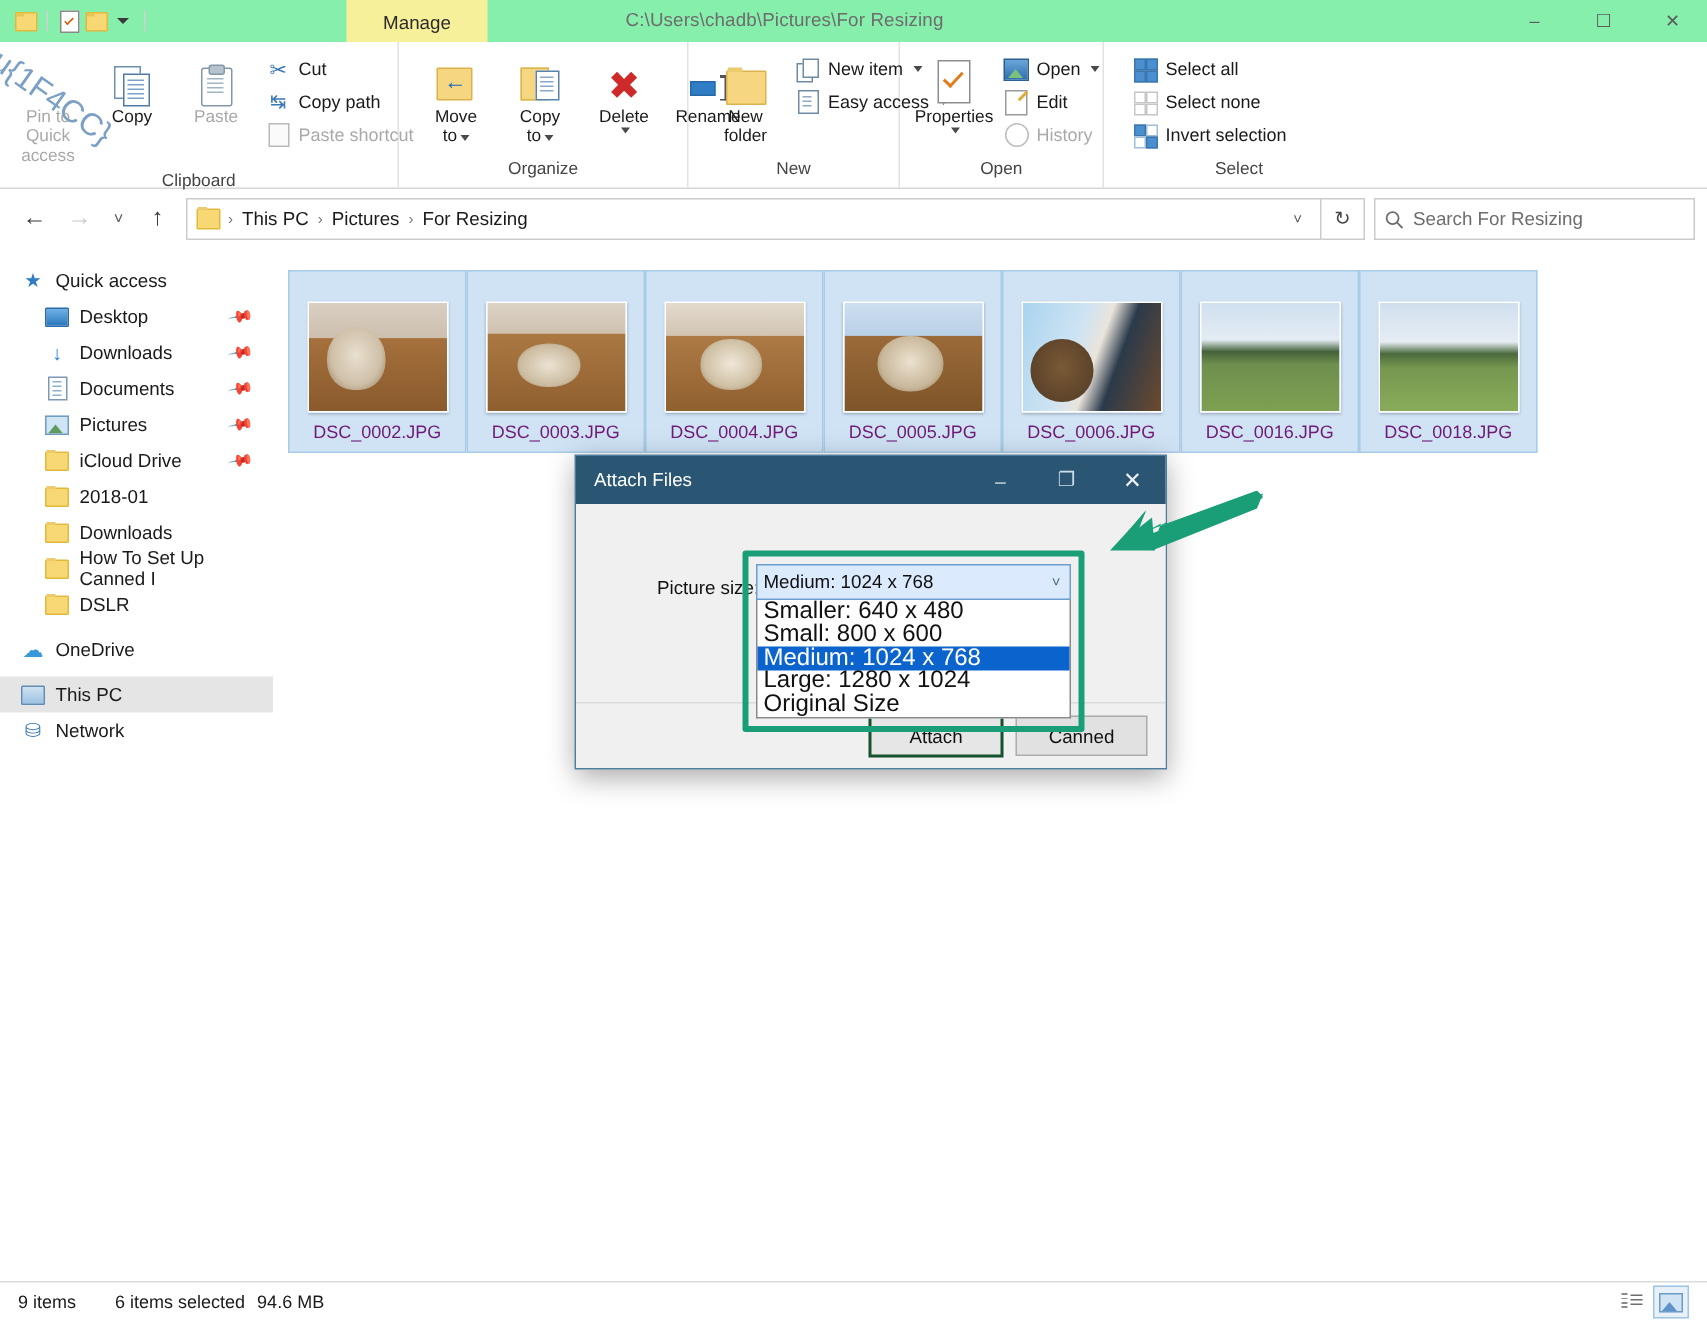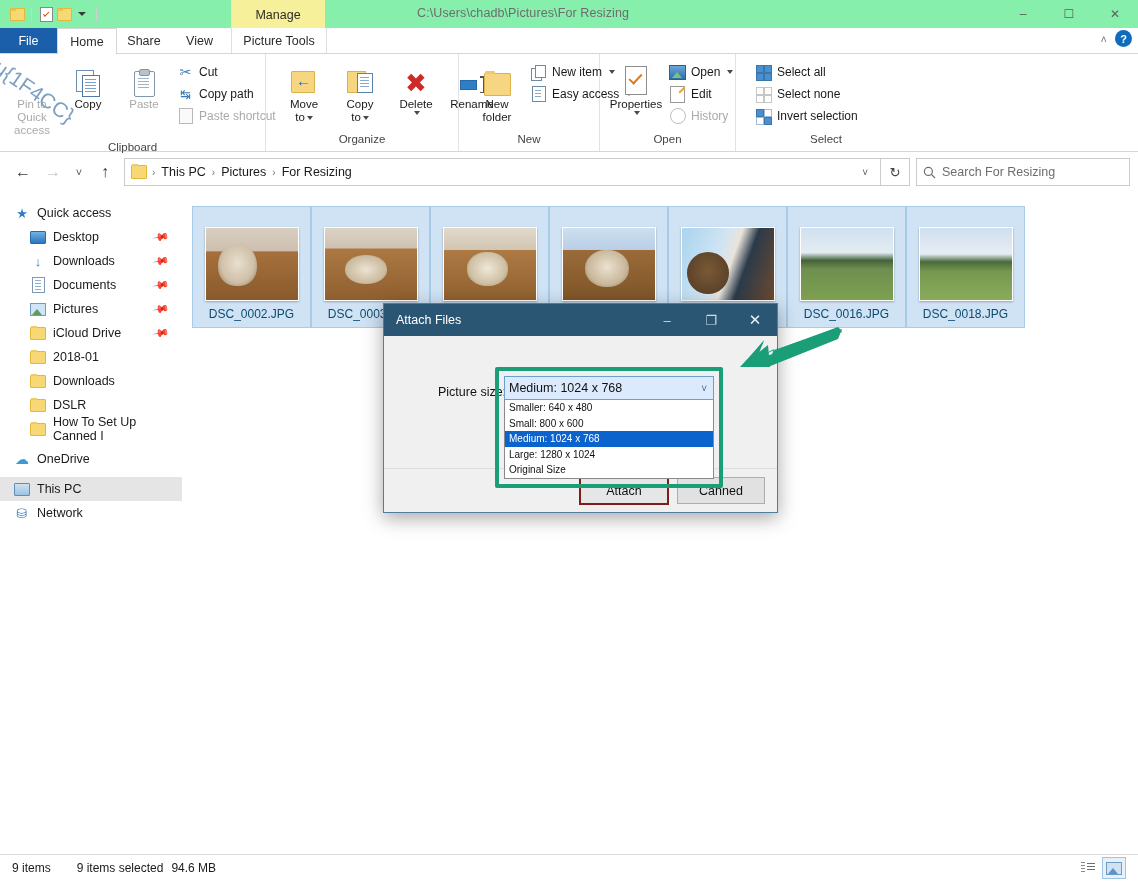--- a/index.html
+++ b/index.html
@@ -136,21 +136,21 @@
   .i-folder{width:14px;height:11px;background:#f8d775;border:1px solid #e2b93b;border-radius:1px;position:relative;}
   .i-folder:after{content:"";position:absolute;left:0;top:-2px;width:6px;height:2px;background:#eccb6e;}
   .i-cloud{color:#3a9ad9;font-size:14px;}
   .i-pc{width:14px;height:11px;background:linear-gradient(#cfe2f2,#9dc2e2);border:1px solid #5f8cb5;border-radius:1px;}
   .i-net{color:#3b78b5;font-size:13px;}
 
   .filearea{flex:1;background:#fff;position:relative;padding:14px 0 0 10px;}
   .grid{display:flex;flex-wrap:wrap;gap:0;}
   .tile{width:117px;height:120px;display:flex;flex-direction:column;align-items:center;justify-content:flex-end;background:#cfe3f5;border:1px solid #a8cbe8;margin:0 0 6px 0;position:relative;}
   .thumb{width:92px;height:72px;background:#ddd;border:1px solid #fff;box-shadow:0 1px 2px rgba(0,0,0,.28);overflow:hidden;position:relative;}
-  .tname{font-size:12px;color:#0c4a6e;margin-top:6px;margin-bottom:6px;white-space:nowrap;}
+  .tname{font-size:12px;color:#701a75;margin-top:6px;margin-bottom:6px;white-space:nowrap;}
 
   
   .ph-dog1{background:linear-gradient(180deg,#d9cfc2 0%,#cdbfae 32%,#a5703c 33%,#8a5a2c 100%);}
   .ph-dog1:after{content:"";position:absolute;left:14%;top:22%;width:42%;height:58%;background:radial-gradient(ellipse at 50% 45%,#e9dfcf 0%,#cfc0a8 60%,#8e7352 100%);border-radius:50% 50% 45% 45%;}
   .ph-dog2{background:linear-gradient(180deg,#dcd3c6 0%,#cfc1b0 28%,#ab7842 29%,#8f5f2f 100%);}
   .ph-dog2:after{content:"";position:absolute;left:22%;top:38%;width:46%;height:40%;background:radial-gradient(ellipse at 50% 50%,#ece3d4 0%,#cbbb9f 65%,#90764f 100%);border-radius:48%;}
   .ph-dog3{background:linear-gradient(180deg,#e2dacd 0%,#d2c5b2 30%,#ad7a45 31%,#90602f 100%);}
   .ph-dog3:after{content:"";position:absolute;left:26%;top:34%;width:44%;height:46%;background:radial-gradient(ellipse at 50% 48%,#efe7d9 0%,#cfc0a4 62%,#8e7550 100%);border-radius:48%;}
   .ph-dog4{background:linear-gradient(180deg,#cddff0 0%,#b9cfe6 30%,#9b6a39 31%,#7e5528 100%);}
   .ph-dog4:after{content:"";position:absolute;left:24%;top:30%;width:48%;height:52%;background:radial-gradient(ellipse at 50% 46%,#ece2d0 0%,#c8b79a 62%,#8a7049 100%);border-radius:48%;}
@@ -166,26 +166,26 @@
   .dlg-title{height:32px;background:#2b5673;display:flex;align-items:center;padding-left:12px;color:#fff;font-size:12.5px;position:relative;}
   .dlg-wbtns{position:absolute;right:0;top:0;display:flex;}
   .dlg-wbtn{width:44px;height:32px;display:flex;align-items:center;justify-content:center;color:#cfdde7;font-size:13px;}
   .dlg-wbtn.close{font-size:15px;color:#eaf1f6;}
   .dlg-body{height:132px;position:relative;background:#f0f0f0;border-bottom:1px solid #dcdcdc;}
   .dlg-label{position:absolute;left:54px;top:49px;font-size:12.5px;color:#111;}
   .combo-wrap{position:absolute;left:120px;top:40px;width:210px;}
   .combo-top{height:22px;background:#dbeafc;border:1px solid #6b9fd0;display:flex;align-items:center;padding:0 4px;font-size:12.5px;color:#111;position:relative;}
   .combo-caret{position:absolute;right:6px;color:#4a6b86;font-size:10px;}
   .combo-list{border:1px solid #8a8a8a;border-top:none;background:#fff;}
-  .opt{height:15.5px;display:flex;align-items:center;padding-left:4px;font-size:10px;color:#111;white-space:nowrap;}
+  .opt{height:15.5px;display:flex;align-items:center;padding-left:4px;font-size:16px;color:#111;white-space:nowrap;}
   .opt.sel{background:#0b63ce;color:#fff;}
   .hl-box{position:absolute;left:-9px;top:-9px;right:-9px;bottom:-9px;border:4px solid #1a9e77;border-radius:2px;pointer-events:none;}
   .dlg-foot{height:43px;background:#f0f0f0;display:flex;align-items:center;justify-content:flex-end;padding-right:12px;gap:8px;}
   .dbtn{width:86px;height:25px;background:#e1e1e1;border:1px solid #adadad;font-size:12.5px;color:#111;display:flex;align-items:center;justify-content:center;}
-  .dbtn.primary{border:2px solid #7f1d1d;background:#e6e6e6;}
+  .dbtn.primary{border:2px solid #14532d;background:#e6e6e6;}
   .arrow{position:absolute;left:734px;top:327px;width:110px;height:58px;z-index:45;}
 
   
   .statusbar{position:absolute;left:0;bottom:0;width:1138px;height:26px;background:#fff;border-top:1px solid #dcdcdc;display:flex;align-items:center;font-size:12px;color:#1a1a1a;}
   .st1{padding-left:12px;}
   .st2{padding-left:26px;}
   .st3{padding-left:8px;}
   .viewbtns{margin-left:auto;display:flex;gap:3px;padding-right:12px;}
   .vbtn{width:22px;height:20px;display:flex;align-items:center;justify-content:center;}
   .vbtn.act{border:1px solid #9fc5e6;background:#e8f1fa;}
@@ -219,31 +219,20 @@
     </div>
     <div class="manage-tab">Manage</div>
     <div class="title-path">C:\Users\chadb\Pictures\For Resizing</div>
     <div class="wbtns">
       <div class="wbtn">–</div>
       <div class="wbtn">☐</div>
       <div class="wbtn close">✕</div>
     </div>
   </div>
 
-  <div class="tabstrip">
-    <div class="tab file">File</div>
-    <div class="tab home">Home</div>
-    <div class="tab share">Share</div>
-    <div class="tab view">View</div>
-    <div class="tab pt">Picture Tools</div>
-    <div class="ribbon-right">
-      <span class="chev-up">˄</span>
-      <span class="helpbtn">?</span>
-    </div>
-  </div>
 
   <div class="ribbon">
 
     <div class="rgroup" style="width:265px">
       <div class="rgroup-body">
         <div class="bigbtn dis">
           <span class="ic">
               <span class="ic-pin">\u{1F4CC}</span>
             </span>
           <span>Pin to Quick</span>
@@ -524,27 +513,27 @@
         <div class="nav-item l2">
           <span class="ni">
             <span class="i-folder"></span>
           </span>
           <span>Downloads</span>
         </div>
         <div class="nav-item l2">
           <span class="ni">
             <span class="i-folder"></span>
           </span>
+          <span>How To Set Up Canned I</span>
+        </div>
+        <div class="nav-item l2">
+          <span class="ni">
+            <span class="i-folder"></span>
+          </span>
           <span>DSLR</span>
-        </div>
-        <div class="nav-item l2">
-          <span class="ni">
-            <span class="i-folder"></span>
-          </span>
-          <span>How To Set Up Canned I</span>
         </div>
         <div style="height: 6px;"></div>
         <div class="nav-item">
           <span class="ni">
             <span class="i-cloud">☁</span>
           </span>
           <span>OneDrive</span>
         </div>
         <div style="height: 6px;"></div>
         <div class="nav-item sel">
@@ -628,21 +617,21 @@
 
   <svg class="arrow" viewBox="0 0 110 58">
     <polygon points="108,4 34,38 40,22 6,40 30,14 22,30 104,0" fill="#1a9e77"></polygon>
     <path d="M108,5 L36,34 L44,21 L8,39 L30,13 L24,29 L104,1 Z" fill="#1a9e77"></path>
     <polygon points="6,40 34,18 36,40" fill="#1a9e77"></polygon>
     <polygon points="30,30 108,2 104,12 34,40" fill="#1a9e77"></polygon>
   </svg>
 
   <div class="statusbar">
     <span class="st1">9 items</span>
-    <span class="st2">9 items selected</span>
+    <span class="st2">6 items selected</span>
     <span class="st3">94.6 MB</span>
     <div class="viewbtns">
       <div class="vbtn">
           <span class="vb-det"></span>
         </div>
       <div class="vbtn act">
           <span class="vb-ico"></span>
         </div>
     </div>
   </div>

